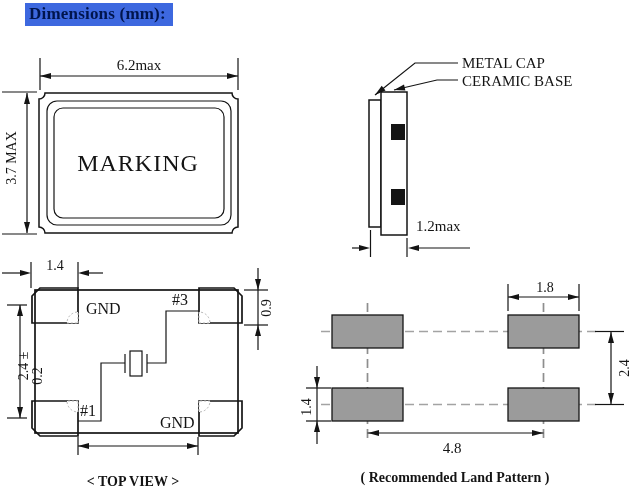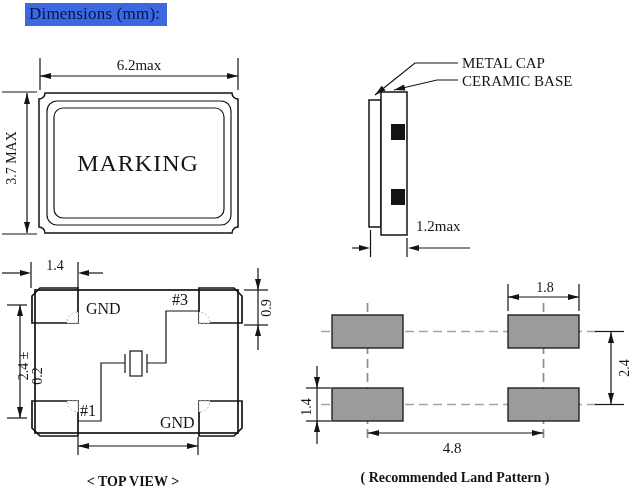--- a/index.html
+++ b/index.html
@@ -1,19 +1,19 @@
 <!DOCTYPE html>
 <html><head>
 <meta charset="utf-8">
 <style>
   html,body{margin:0;padding:0;background:#fff;}
   #stage{position:relative;width:632px;height:489px;background:#ffffff;overflow:hidden;
          font-family:"Liberation Serif",serif;}
   #hdr{position:absolute;left:25px;top:3px;background:#3d68df;color:#00154d;
-       font-weight:normal;font-size:17px;line-height:22px;padding:0 7px 1px 4px;
+       font-weight:bold;font-size:17px;line-height:22px;padding:0 7px 1px 4px;
        letter-spacing:0.2px;}
   svg{position:absolute;left:0;top:0;}
   .ln{stroke:#141414;stroke-width:1.2;fill:none;}
   .ol{stroke:#141414;stroke-width:1.5;fill:#ffffff;}
   .thick{stroke:#141414;stroke-width:1.7;fill:none;}
   .ah{fill:#141414;stroke:none;}
   .dimtxt{font-family:"Liberation Serif",serif;font-size:14px;fill:#141414;}
   .dimtxt2{font-family:"Liberation Serif",serif;font-size:15px;fill:#141414;}
   .padtxt{font-family:"Liberation Serif",serif;font-size:16px;fill:#141414;}
   .cap{font-family:"Liberation Serif",serif;font-size:14px;font-weight:bold;fill:#141414;}

